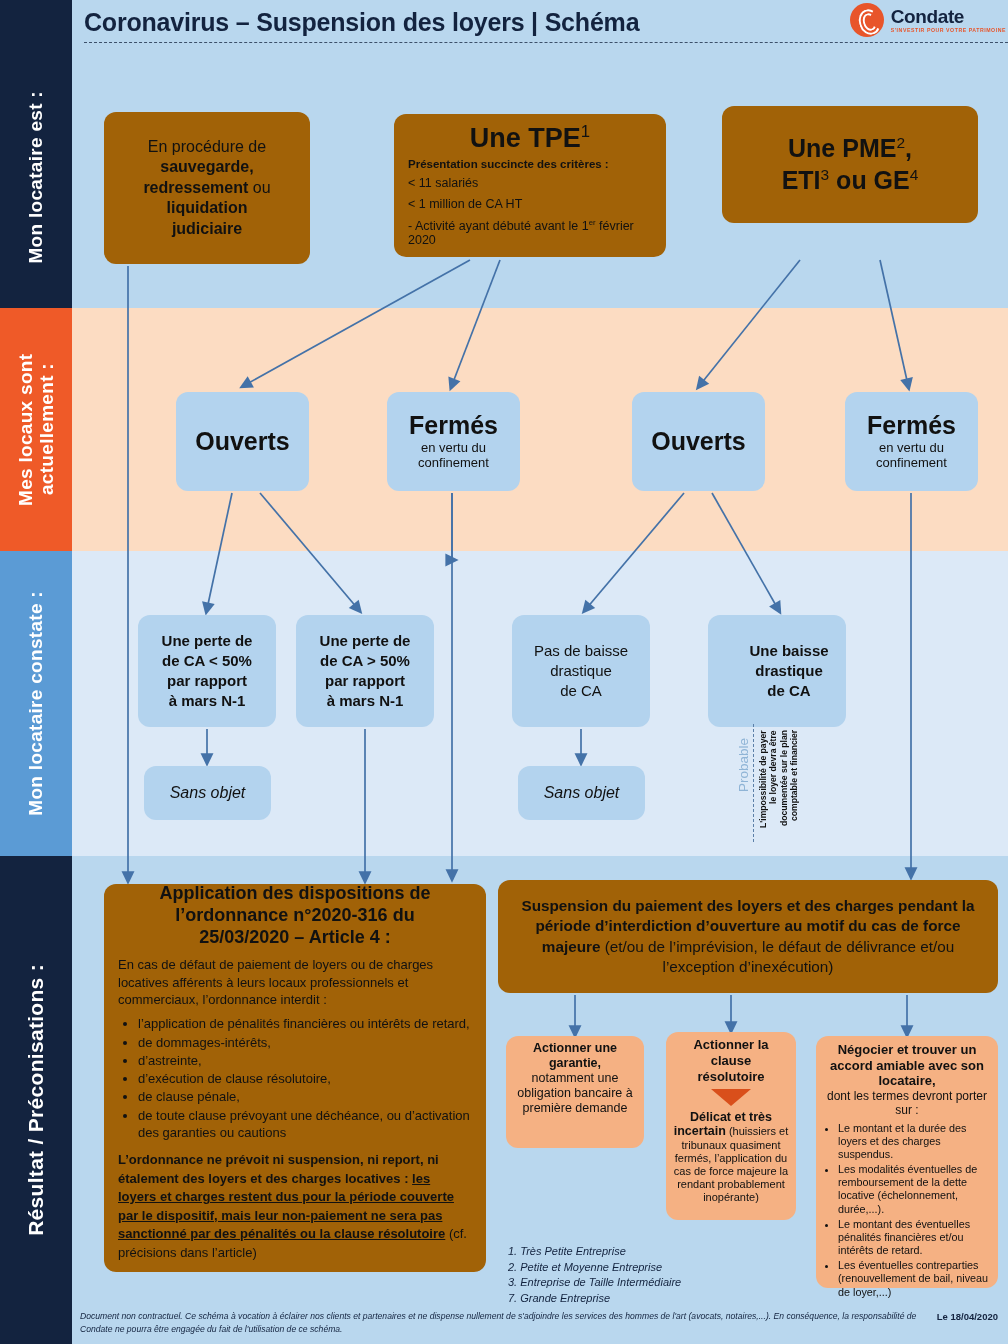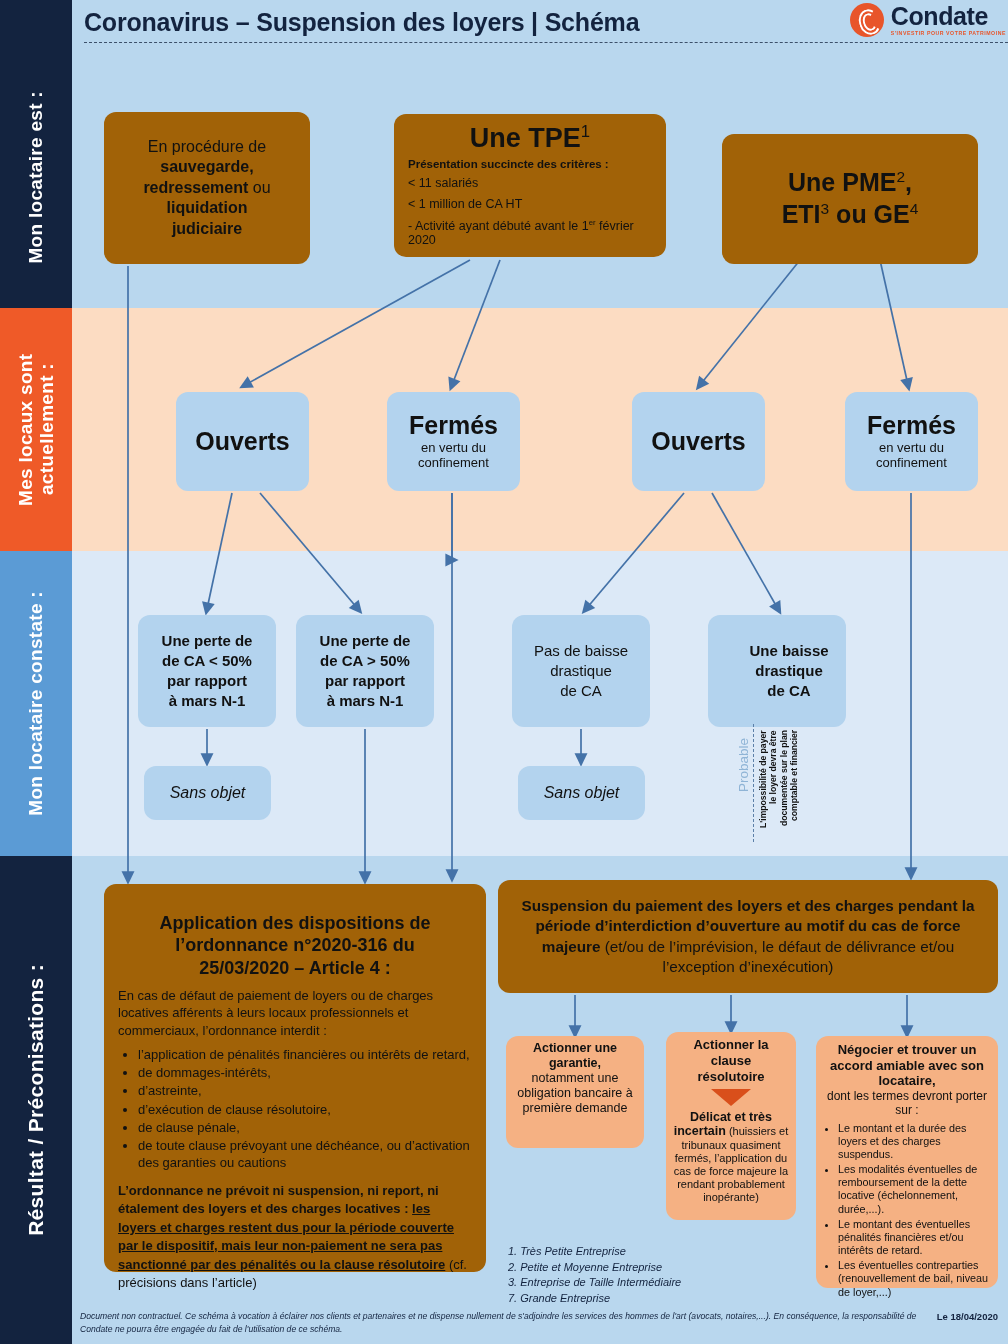--- a/index.html
+++ b/index.html
@@ -46,21 +46,21 @@
     content:"";position:absolute;left:9px;top:6px;width:17px;height:22px;
     border:2.6px solid #fff;border-radius:50%;border-right-color:transparent;
     transform:rotate(-18deg);
   }
   .logo-mark::after{
     content:"";position:absolute;left:13px;top:10px;width:9px;height:14px;
     border:2.4px solid #fff;border-radius:50%;border-right-color:transparent;
     transform:rotate(-18deg);
   }
   .logo-text{display:flex;flex-direction:column;line-height:1;}
-  .logo-name{font-size:25px;font-weight:bold;color:#13233f;letter-spacing:-.4px;}
+  .logo-name{font-size:19px;font-weight:bold;color:#13233f;letter-spacing:-.4px;}
   .logo-tag{font-size:5.2px;font-weight:bold;color:#e8552a;letter-spacing:.55px;margin-top:2px;}
 
   
   .node{position:absolute;box-sizing:border-box;border-radius:12px;
         display:flex;flex-direction:column;justify-content:center;}
   .orange{background:#a16207;color:#111111;}
   .blue{background:#b3d3ee;color:#111111;}
   .peach{background:#f5b183;color:#111111;}
   .ctr{text-align:center;}
 
@@ -72,21 +72,21 @@
   .t-bold{font-weight:bold;}
   .u{text-decoration:underline;}
   sup{font-size:.62em;vertical-align:super;font-weight:normal;}
 
   
   #n-proc{left:104px;top:112px;width:206px;height:152px;padding:6px 10px;font-size:16px;line-height:1.28;}
   #n-tpe{left:394px;top:114px;width:272px;height:143px;padding:8px 14px;justify-content:flex-start;}
   #n-tpe .tpe-title{font-size:27px;font-weight:bold;text-align:center;margin-bottom:4px;}
   #n-tpe .tpe-sub{font-size:11.5px;font-weight:bold;margin-bottom:6px;}
   #n-tpe .tpe-li{font-size:12.5px;margin-bottom:7px;line-height:1.15;}
-  #n-pme{left:722px;top:134px;width:256px;height:130px;font-size:25px;font-weight:bold;line-height:1.25;}
+  #n-pme{left:722px;top:106px;width:256px;height:117px;font-size:25px;font-weight:bold;line-height:1.25;}
 
   #n-ouv1{left:176px;top:392px;width:133px;height:99px;font-size:25px;font-weight:bold;}
   #n-fer1{left:387px;top:392px;width:133px;height:99px;}
   #n-ouv2{left:632px;top:392px;width:133px;height:99px;font-size:25px;font-weight:bold;}
   #n-fer2{left:845px;top:392px;width:133px;height:99px;}
   .fer-main{font-size:25px;font-weight:bold;line-height:1;}
   .fer-sub{font-size:13px;line-height:1.12;margin-top:3px;}
 
   #n-perte1{left:138px;top:615px;width:138px;height:112px;font-size:15px;font-weight:bold;line-height:1.33;}
   #n-perte2{left:296px;top:615px;width:138px;height:112px;font-size:15px;font-weight:bold;line-height:1.33;}
@@ -98,21 +98,21 @@
 
   
   #probable{position:absolute;left:736px;top:730px;width:100px;height:110px;}
   #probable .pv{writing-mode:vertical-rl;transform:rotate(180deg);}
   #probable .p-word{position:absolute;left:0px;top:8px;font-size:13.5px;color:#8fb4d6;}
   #probable .p-note{position:absolute;left:22px;top:0px;font-size:8.6px;font-weight:bold;
       line-height:1.22;height:104px;text-align:right;color:#111;}
   #probable .p-dash{position:absolute;left:17px;top:-6px;height:118px;border-left:1px dashed #5b7fa8;}
 
   
-  #n-ord{left:104px;top:884px;width:382px;height:388px;padding:24px 14px;justify-content:flex-start;}
+  #n-ord{left:104px;top:884px;width:382px;height:388px;padding:10px 14px;justify-content:flex-end;}
   #n-ord .o-title{font-size:18px;font-weight:bold;text-align:center;line-height:1.24;margin:4px 0 8px;}
   #n-ord .o-p{font-size:13px;line-height:1.33;margin-bottom:7px;}
   #n-ord ul{margin:0 0 9px 0;padding-left:20px;}
   #n-ord li{font-size:13px;line-height:1.33;margin-bottom:1px;}
   #n-ord .o-strong{font-size:13px;font-weight:bold;line-height:1.42;}
 
   
   #n-susp{left:498px;top:880px;width:500px;height:113px;padding:4px 14px;font-size:15.3px;line-height:1.32;text-align:center;}
 
   #n-gar{left:506px;top:1036px;width:138px;height:112px;padding:5px 7px;font-size:12.5px;line-height:1.2;justify-content:flex-start;}

